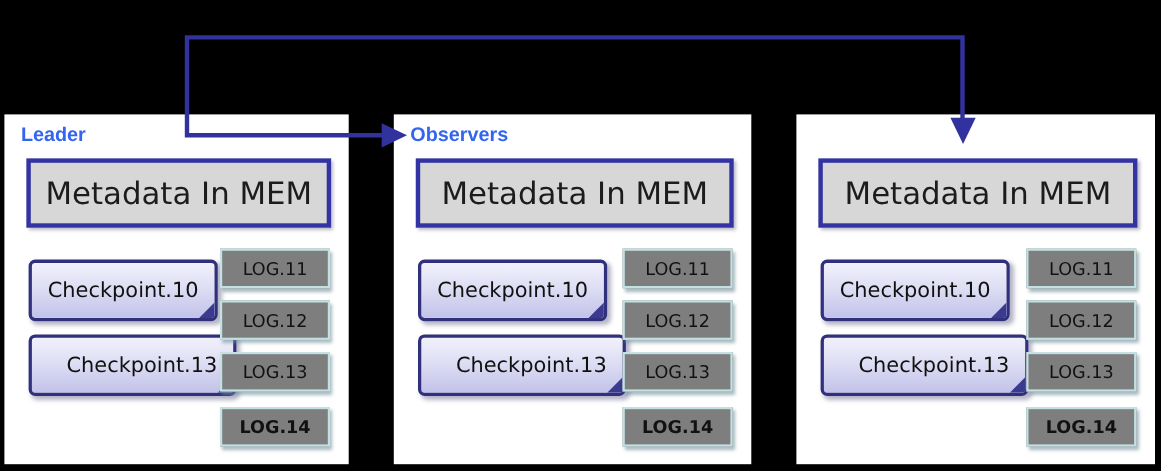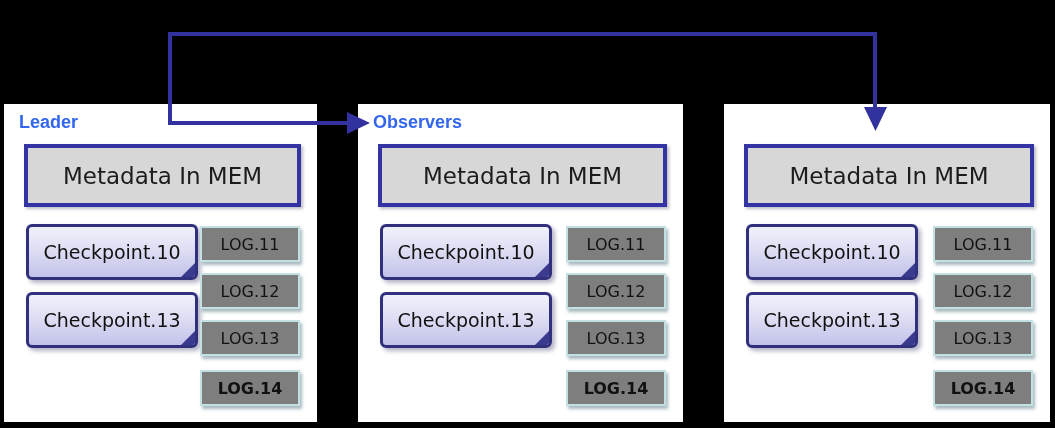--- a/index.html
+++ b/index.html
@@ -27,41 +27,42 @@
   }
   .metadata-box{
     position:absolute;
     left:20px;right:16px;top:40px;height:55px;
     background:#D7D7D7;
     border:4px solid #3333A3;
     box-shadow:2px 2px 3px rgba(60,60,90,.35);
     display:flex;align-items:center;justify-content:center;
   }
   .metadata-text{
-    font-size:23px;
+    font-size:28px;
     color:#1c1c1c;
     white-space:nowrap;
   }
   .checkpoint{
     position:absolute;
     left:22px;width:166px;height:50px;
     background:linear-gradient(180deg,#F1F1FC 0%,#DEDEF4 45%,#C2C2EA 100%);
     border:3px solid #30307C;
     border-radius:6px;
     box-shadow:3px 3px 4px rgba(90,90,130,.45);
     display:flex;align-items:center;justify-content:center;
     overflow:hidden;
+    margin-top:12px;
   }
   .checkpoint span{
     font-size:19px;
     color:#111;
     white-space:nowrap;
   }
   .cp1{top:120px;}
-  .cp2{top:188px;}
+  .cp2{top:188px;padding-left:17px;}
   .fold{
     position:absolute;
     right:0;bottom:0;
     width:0;height:0;
     border-style:solid;
     border-width:0 0 14px 14px;
     border-color:transparent transparent #3A3A8E transparent;
   }
   .log{
     position:absolute;

